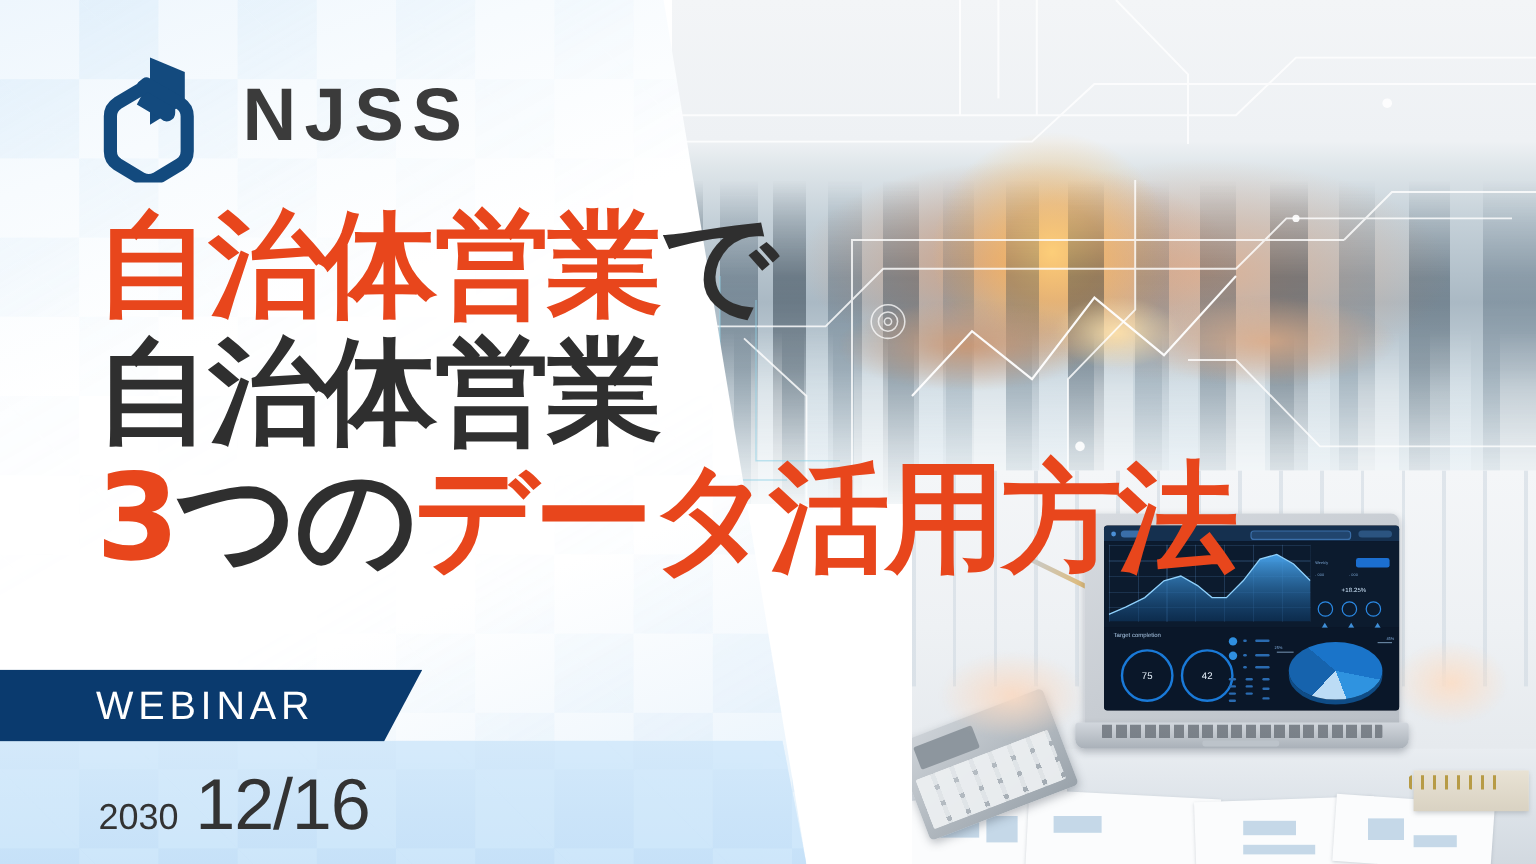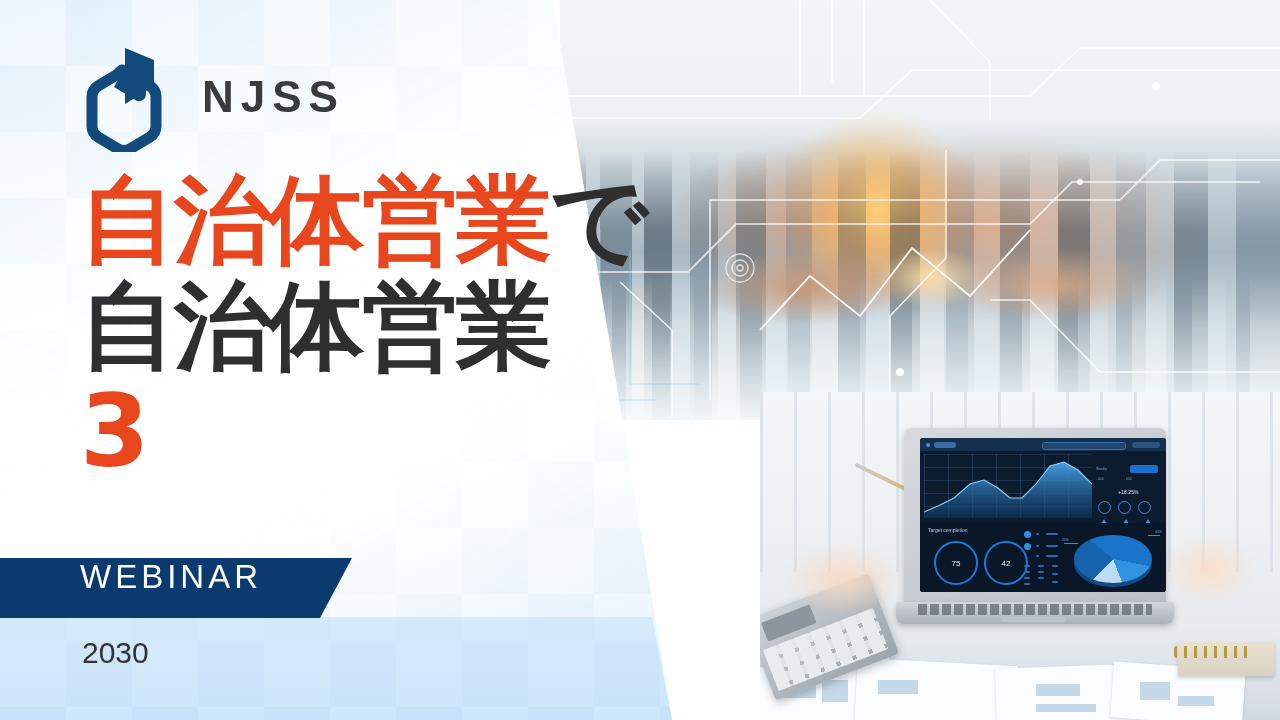--- a/index.html
+++ b/index.html
@@ -221,21 +221,21 @@
       linear-gradient(45deg,rgba(214,236,252,.95) 25%,transparent 25%,transparent 75%,rgba(214,236,252,.95) 75%),
       linear-gradient(45deg,rgba(214,236,252,.95) 25%,transparent 25%,transparent 75%,rgba(214,236,252,.95) 75%);
     background-size:132px 132px;
     background-position:0 -42px, 66px 24px;
   }
 
   
   .logo{position:absolute;left:84px;top:42px;display:flex;align-items:center;gap:22px;}
   .logo-mark{width:96px;height:110px;}
   .logo-word{
-    font-size:44px;font-weight:bold;letter-spacing:7px;color:#3b3b3b;
+    font-size:62px;font-weight:bold;letter-spacing:7px;color:#3b3b3b;
     font-family:"Liberation Sans",sans-serif;line-height:1;
   }
 
   
   .headline{position:absolute;left:80px;top:172px;width:960px;}
   .hl-line{
     display:flex;align-items:center;white-space:nowrap;
     font-family:"DejaVu Sans","Liberation Sans",sans-serif;
     font-weight:bold;line-height:1;
   }
@@ -252,21 +252,21 @@
     margin-right:10px;
     box-shadow:0 0 0 1px rgba(226,60,13,.18);
     font-size:88px;letter-spacing:-1px;
   }
 
   
   .ribbon{
     position:absolute;left:0;top:558px;width:352px;height:60px;
     background:#0a3a6e;
     clip-path:polygon(0 0, 352px 0, 320px 60px, 0 60px);
-    display:flex;align-items:flex-start;
+    display:flex;align-items:center;
   }
   .ribbon span{
     color:#ffffff;font-size:33px;letter-spacing:4px;font-weight:500;
     margin-left:80px;font-family:"Liberation Sans",sans-serif;
   }
 
   
   .dateline{
     position:absolute;left:82px;top:636px;display:flex;align-items:baseline;
     color:#333333;font-family:"Liberation Sans",sans-serif;white-space:nowrap;
@@ -474,24 +474,27 @@
       <span class="t-orange">自治体営業</span>
       <span class="t-dark">で</span>
     </div>
 
     <div class="hl-line hl2">
       <span class="t-dark">自治体営業</span>
     </div>
 
     <div class="hl-line hl3">
       <span class="t-orange">3</span>
+      <span class="t-dark">つの</span>
+      <span class="t-orange">データ活用方法</span>
     </div>
   </div>
 
   <div class="ribbon">
     <span>WEBINAR</span>
   </div>
 
   <div class="dateline">
     <span class="d-year">2030</span>
+    <span class="d-md">12/16</span>
   </div>
 
 </div>
 
 </body></html>

